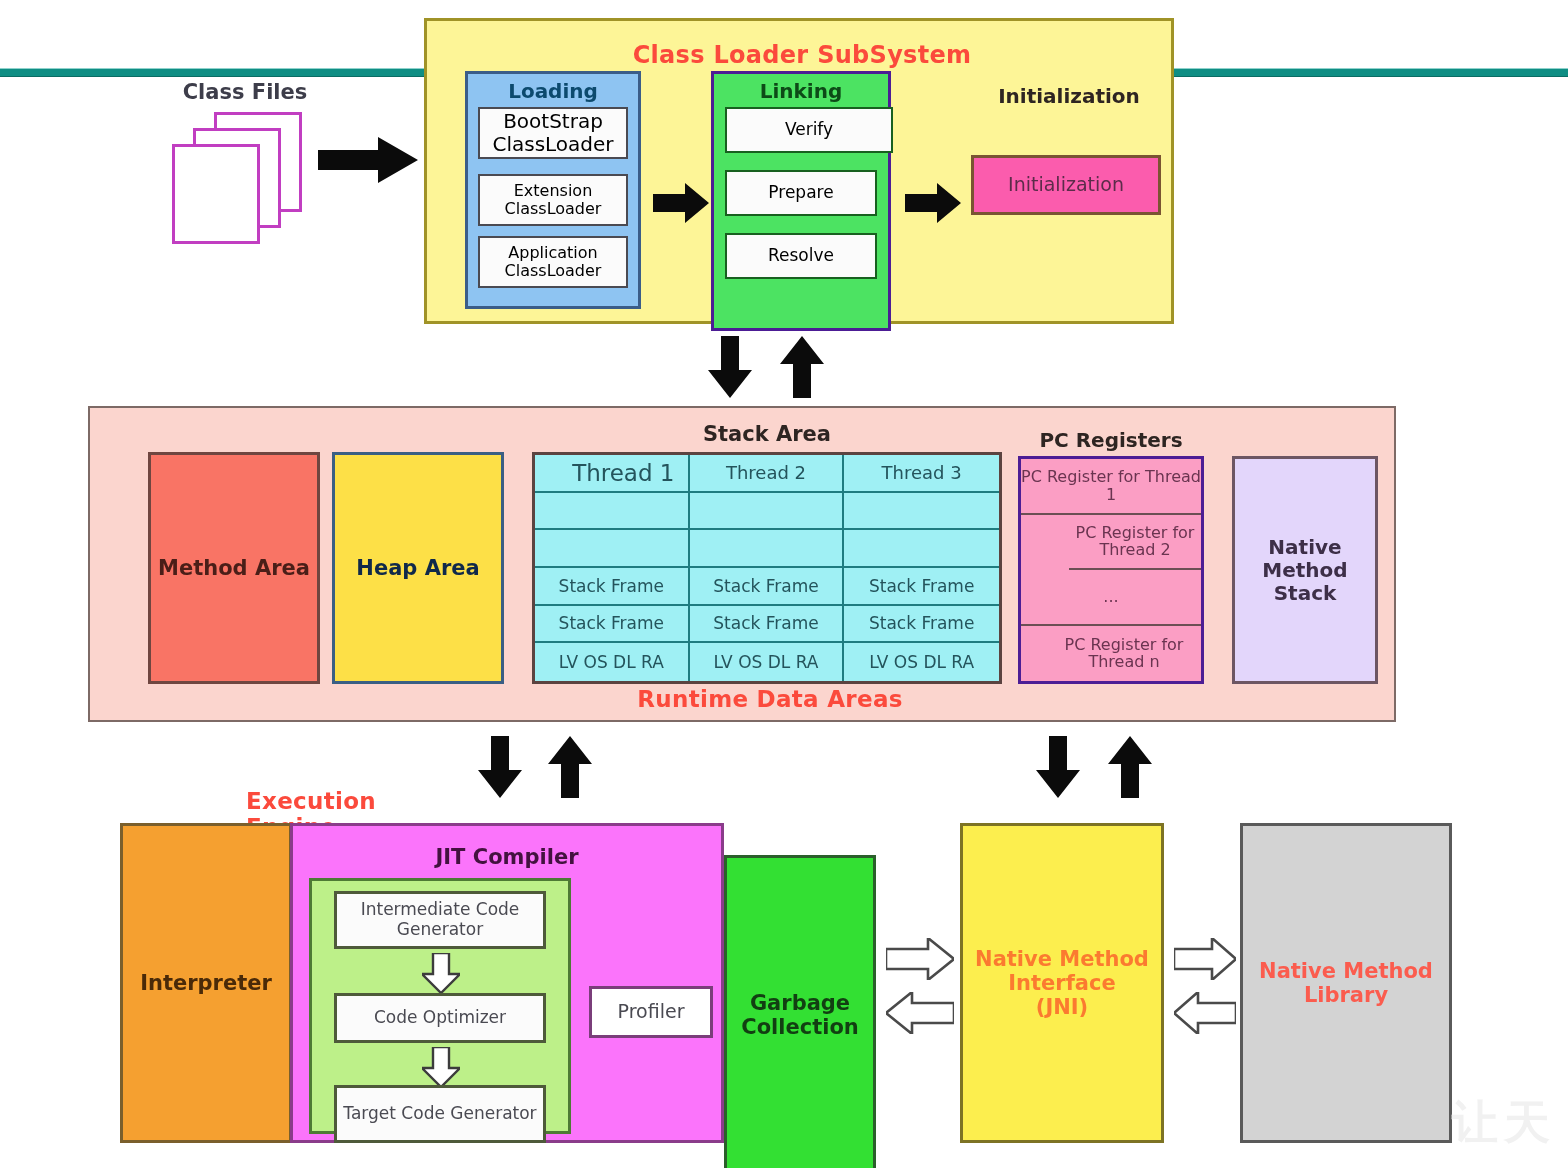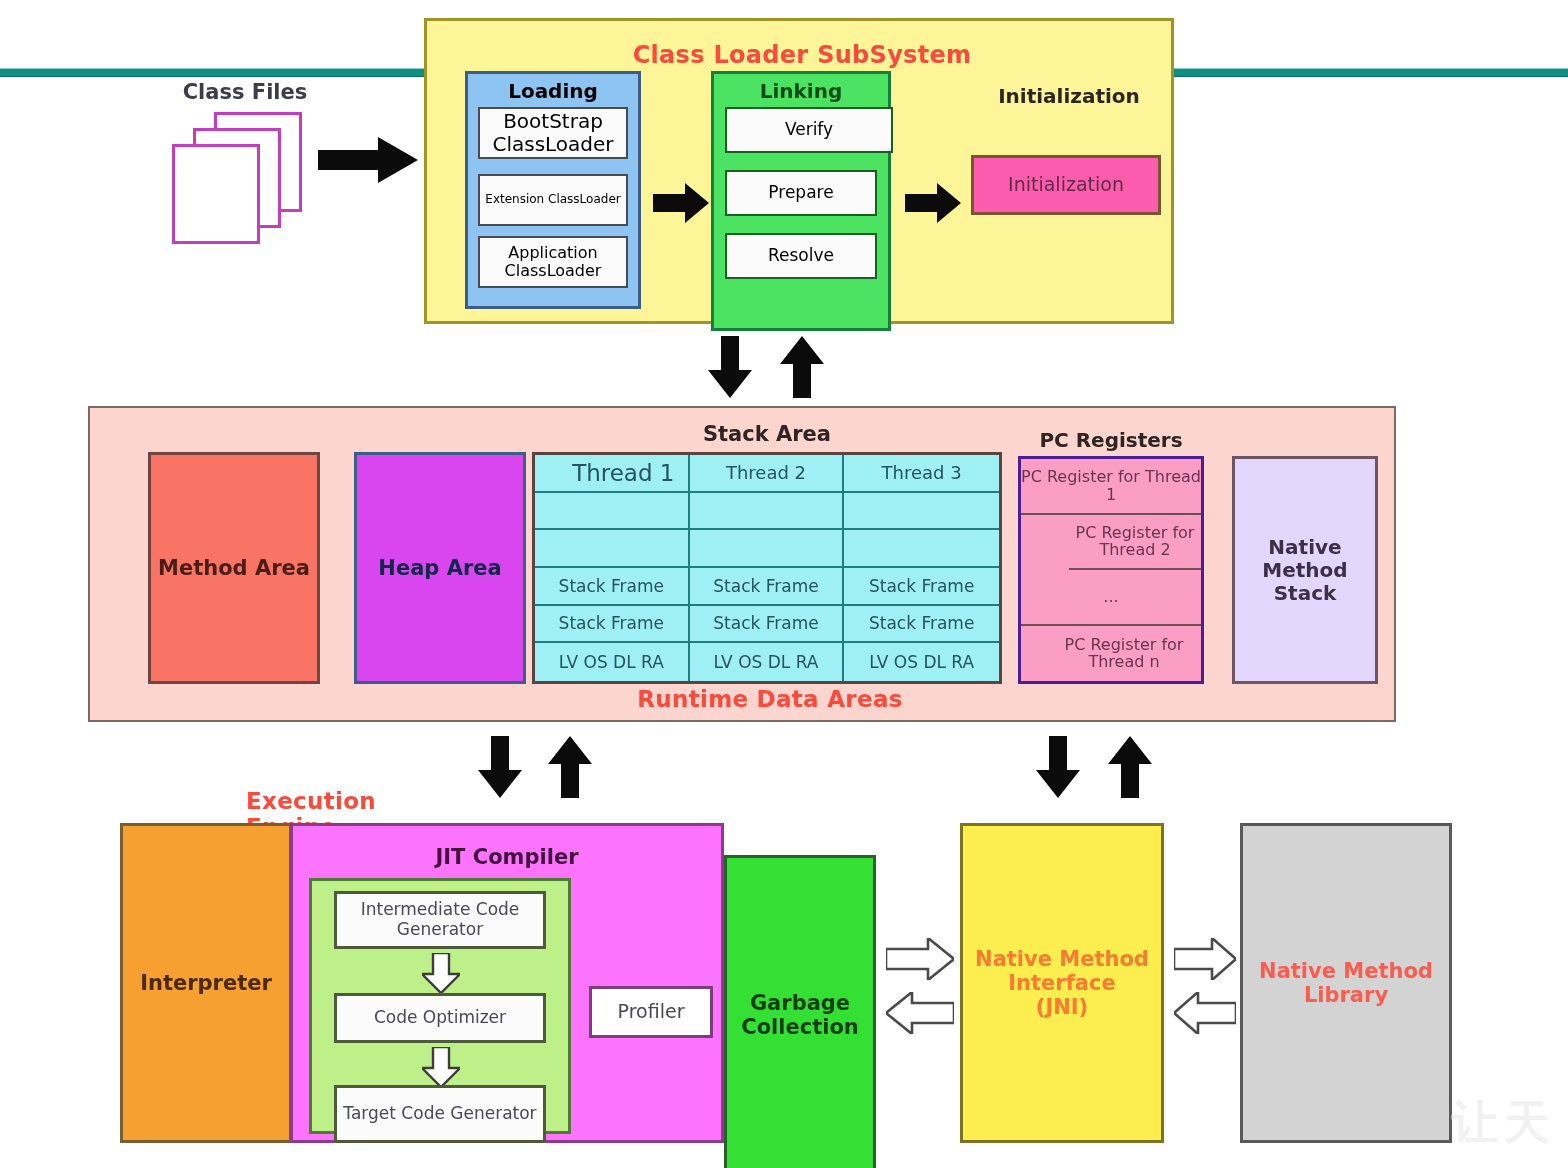--- a/index.html
+++ b/index.html
@@ -65,21 +65,21 @@
   .cls-sub {
     background: #fdf597;
     border: 3px solid #a09327;
   }
   .loading-box {
     background: #8ec4f2;
     border: 3px solid #3b5d88;
   }
   .linking-box {
     background: #4ce362;
-    border: 3px solid #15803d;
+    border: 3px solid #4c1d95;
     padding-left: 32px;
   }
   .white-item {
     background: #fbfbfb;
     border: 2px solid #4a4a52;
   }
   .white-item-g {
     background: #fbfbfb;
     border: 2px solid #18601f;
   }
@@ -91,23 +91,22 @@
   
   .rda {
     background: #fbd5ce;
     border: 2px solid #7d6a66;
   }
   .method-area {
     background: #f97465;
     border: 3px solid #6f4640;
   }
   .heap-area {
-    background: #d946ef;
+    background: #fde047;
     border: 3px solid #3a5f84;
-    margin-left: 22px;
   }
   .stack-grid {
     border: 3px solid #5b4340;
     background: #9ff0f4;
   }
   .stack-cell {
     background: #9ff0f4;
     border-right: 2px solid #1f7c80;
     border-bottom: 2px solid #1f7c80;
   }
@@ -200,26 +199,26 @@
     <svg width="100" height="46" viewBox="0 0 100 46">
       <path d="M0,13 L60,13 L60,0 L100,23 L60,46 L60,33 L0,33 Z" fill="#0b0b0b"></path>
     </svg>
   </div>
 
   <div class="abs cls-sub" style="left:424px; top:18px; width:750px; height:306px;">
 
     <div class="abs ttl-red" style="left:0; top:20px; width:750px; font-size:24px;">Class Loader SubSystem</div>
 
     <div class="abs loading-box" style="left:38px; top:50px; width:176px; height:238px;">
-      <div class="abs ttl-dark" style="left:0; top:5px; width:170px; font-size:20px; color:#000000;">Loading</div>
+      <div class="abs ttl-dark" style="left:0; top:5px; width:170px; font-size:20px; color:#0c4a6e;">Loading</div>
 
       <div class="abs white-item center-v" style="left:10px; top:33px; width:150px; height:52px; font-size:20px;">
         <span>BootStrap ClassLoader</span>
       </div>
-      <div class="abs white-item center-v" style="left:10px; top:100px; width:150px; height:52px; font-size:12px;">
+      <div class="abs white-item center-v" style="left:10px; top:100px; width:150px; height:52px; font-size:16px;">
         <span>Extension ClassLoader</span>
       </div>
       <div class="abs white-item center-v" style="left:10px; top:162px; width:150px; height:52px; font-size:16px;">
         <span>Application ClassLoader</span>
       </div>
     </div>
 
     <div class="abs" style="left:226px; top:162px;">
       <svg width="56" height="40" viewBox="0 0 56 40">
         <path d="M0,11 L32,11 L32,0 L56,20 L32,40 L32,29 L0,29 Z" fill="#0b0b0b"></path>

